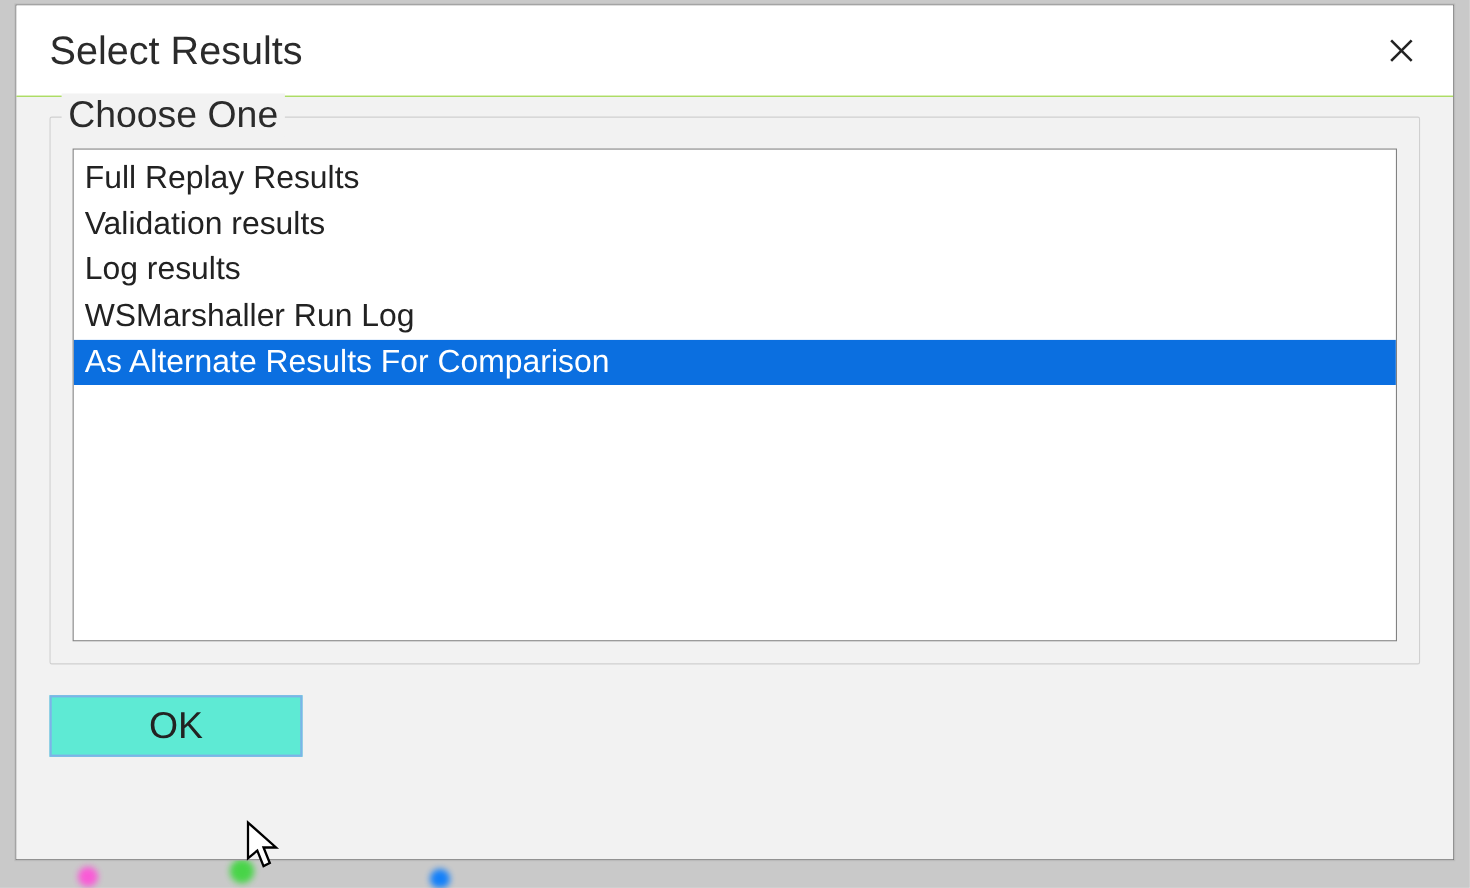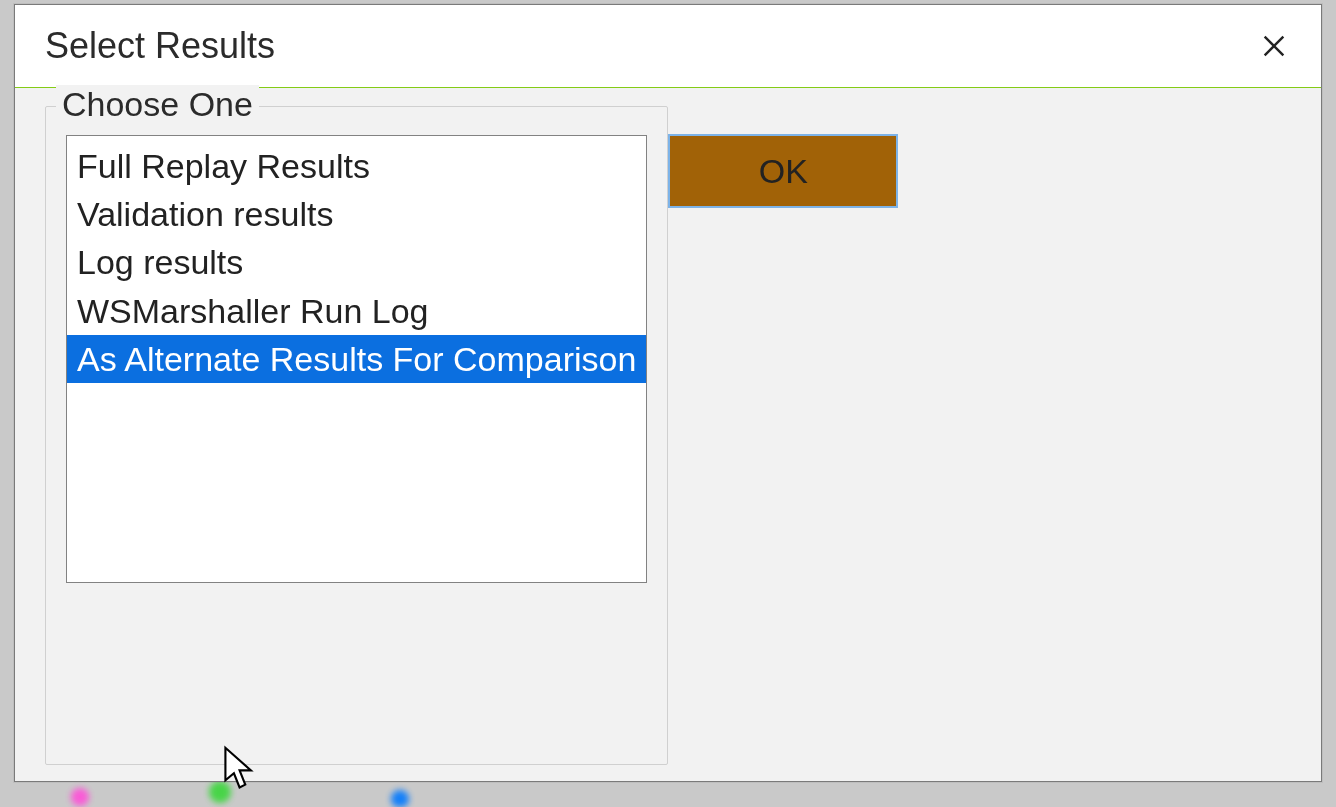--- a/index.html
+++ b/index.html
@@ -67,21 +67,21 @@
     cursor: pointer;
     color: #222;
   }
   .close-btn svg { width: 28px; height: 28px; }
 
   .client {
     flex: 1;
     background: #f2f2f2;
     padding: 18px 30px 16px 30px;
     display: flex;
-    flex-direction: row;
+    flex-direction: column;
     box-sizing: border-box;
   }
 
   .groupbox {
     position: relative;
     border: 1px solid #d0d0d0;
     border-radius: 2px;
     padding: 28px 20px 20px 20px;
     background: #f2f2f2;
     flex: 0 0 auto;
@@ -98,41 +98,41 @@
 
   .listbox {
     border: 1px solid #828282;
     background: #ffffff;
     height: 448px;
     overflow-y: auto;
     padding: 6px 0;
     box-sizing: border-box;
   }
   .list-item {
-    font-size: 34px;
+    font-size: 29px;
     line-height: 1.3;
     padding: 2px 10px;
     color: #222;
     cursor: default;
     white-space: nowrap;
     user-select: none;
   }
   .list-item.selected {
     background: #0b6fe0;
     color: #ffffff;
   }
 
   .button-row {
     margin-top: 28px;
   }
   .ok-btn {
     width: 230px;
-    height: 74px;
+    height: 56px;
     border: 2px solid #7db3e8;
-    background: #a16207;
+    background: #5eead4;
     font-size: 34px;
     color: #222;
     display: flex;
     align-items: center;
     justify-content: center;
     cursor: pointer;
     box-sizing: border-box;
   }
 
   .cursor {

